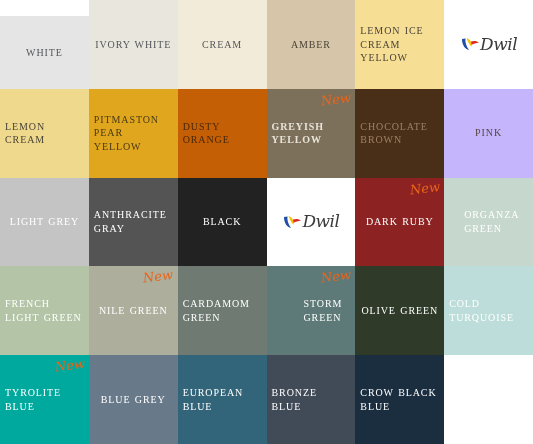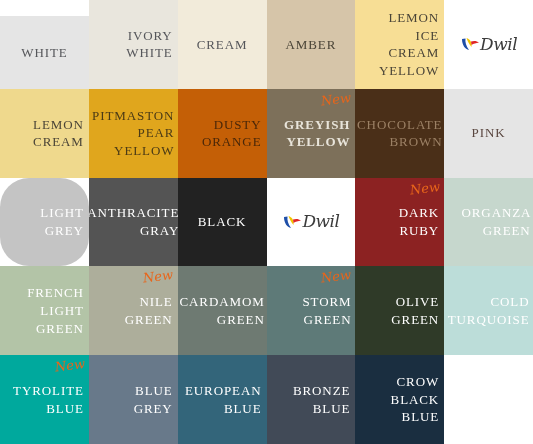--- a/index.html
+++ b/index.html
@@ -23,24 +23,24 @@
   .swatch {
     position: relative;
     display: flex;
     align-items: center;
     justify-content: center;
     overflow: hidden;
     box-sizing: border-box;
   }
   .swatch-label {
     font-family: "Liberation Serif", "DejaVu Serif", serif;
-    font-size: 13px;
+    font-size: 10px;
     letter-spacing: 0.9px;
     line-height: 1.35;
-    text-align: right;
+    text-align: left;
     padding: 0 5px;
     text-transform: uppercase;
     font-weight: 400;
     word-spacing: 1px;
   }
   .new-badge {
     position: absolute;
     top: 2px;
     right: 5px;
     font-family: "DejaVu Serif", "Liberation Serif", serif;
@@ -113,24 +113,24 @@
     <div class="swatch" style="background: rgb(196, 95, 6);">
       <span class="swatch-label" style="color: rgb(74, 39, 8);">DUSTY ORANGE</span>
     </div>
     <div class="swatch" style="background: rgb(125, 112, 90);">
       <span class="swatch-label" style="color: rgb(232, 228, 218); font-weight: bold;">GREYISH YELLOW</span>
       <span class="new-badge">New</span>
     </div>
     <div class="swatch" style="background: rgb(74, 47, 24);">
       <span class="swatch-label" style="color: rgb(156, 129, 101);">CHOCOLATE BROWN</span>
     </div>
-    <div class="swatch" style="background: #e5e5e5;">
+    <div class="swatch" style="background: #c4b5fd;">
       <span class="swatch-label" style="color: rgb(90, 71, 64);">PINK</span>
     </div>
-    <div class="swatch" style="background: rgb(196, 196, 196); border-radius: 29px;">
+    <div class="swatch" style="background: rgb(196, 196, 196);">
       <span class="swatch-label" style="color: rgb(255, 255, 255);">LIGHT GREY</span>
     </div>
     <div class="swatch" style="background: rgb(84, 84, 84);">
       <span class="swatch-label" style="color: rgb(255, 255, 255);">ANTHRACITE GRAY</span>
     </div>
     <div class="swatch" style="background: rgb(34, 34, 34);">
       <span class="swatch-label" style="color: rgb(255, 255, 255);">BLACK</span>
     </div>
     <div class="swatch logo-cell" style="background: rgb(255, 255, 255);">
       <div class="brand-logo">
@@ -173,18 +173,18 @@
       <span class="swatch-label" style="color: rgb(255, 255, 255);">TYROLITE BLUE</span>
       <span class="new-badge">New</span>
     </div>
     <div class="swatch" style="background: rgb(104, 121, 138);">
       <span class="swatch-label" style="color: rgb(255, 255, 255);">BLUE GREY</span>
     </div>
     <div class="swatch" style="background: rgb(51, 101, 122);">
       <span class="swatch-label" style="color: rgb(255, 255, 255);">EUROPEAN BLUE</span>
     </div>
     <div class="swatch" style="background: rgb(65, 74, 87);">
-      <span class="swatch-label" style="color: rgb(255, 255, 255); margin-left: 16px;">BRONZE BLUE</span>
+      <span class="swatch-label" style="color: rgb(255, 255, 255);">BRONZE BLUE</span>
     </div>
     <div class="swatch" style="background: rgb(26, 46, 64);">
       <span class="swatch-label" style="color: rgb(255, 255, 255);">CROW BLACK BLUE</span>
     </div>
   </div>
 
 </body></html>

